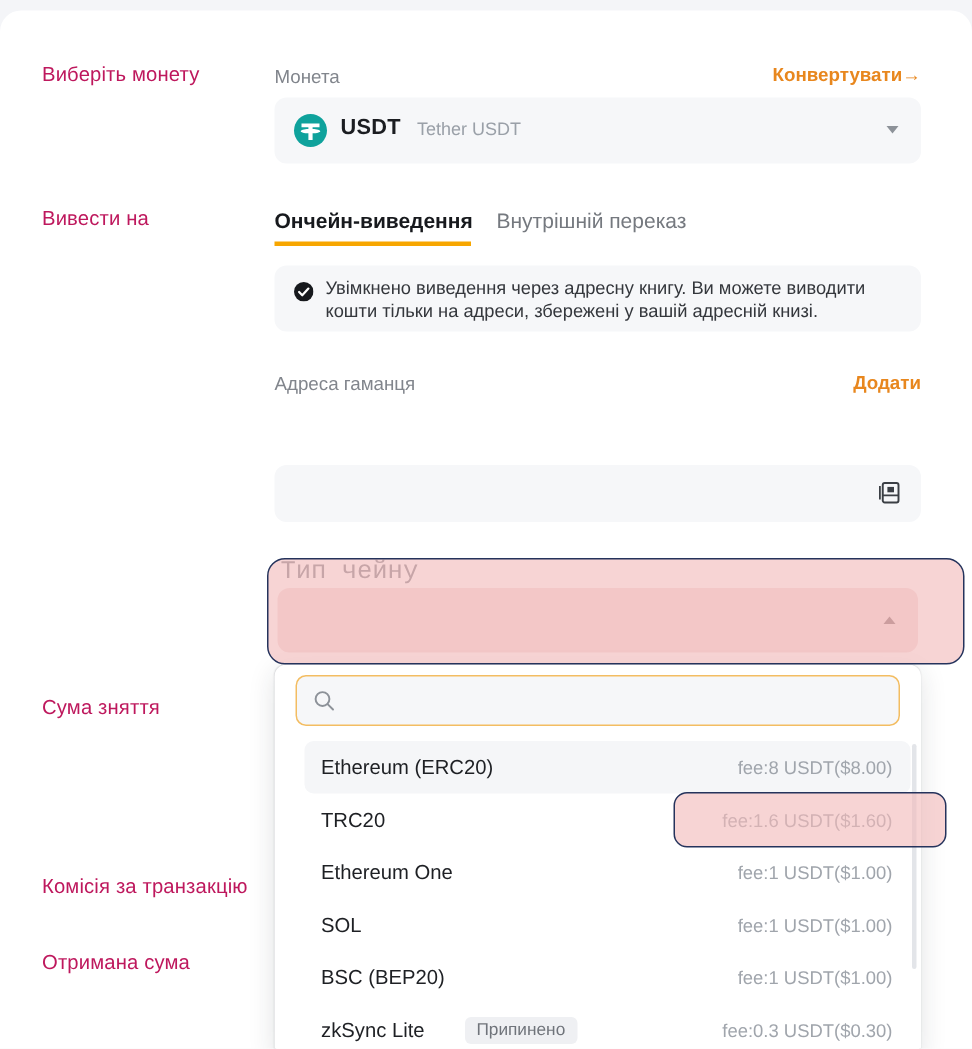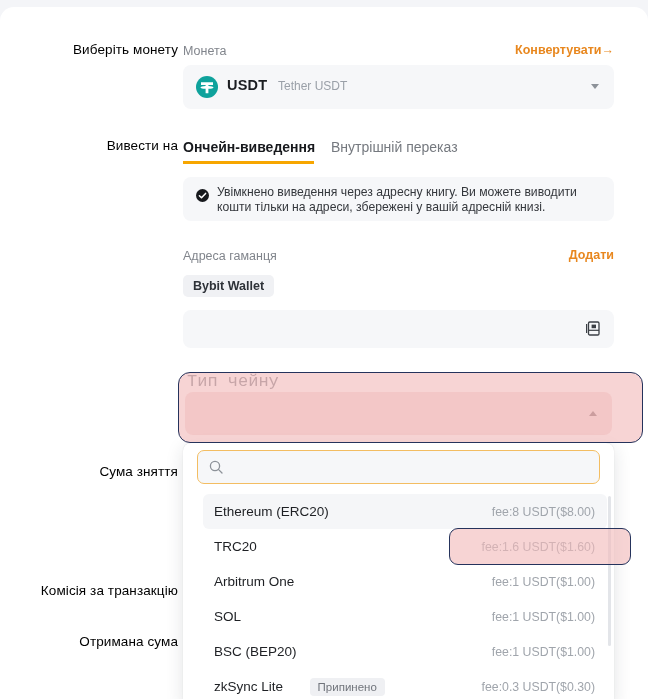--- a/index.html
+++ b/index.html
@@ -26,25 +26,24 @@
     border-top-left-radius: 14px;
     border-top-right-radius: 14px;
     overflow: hidden;
   }
 
   
   .side-label {
     position: absolute;
     left: 28px;
     width: 150px;
-    color: #000000;
+    color: #be185d;
     font-size: 13.5px;
     line-height: 17px;
     letter-spacing: .1px;
-    text-align: right;
   }
 
   
   .content {
     position: absolute;
     left: 183px;
     width: 431px;
   }
 
   .field-label {
@@ -378,21 +377,20 @@
       <svg width="13" height="13" viewBox="0 0 13 13" aria-hidden="true">
         <circle cx="6.5" cy="6.5" r="6.5" fill="#17191d"></circle>
         <path d="M3.4 6.7l2.1 2.1 4.1-4.4" stroke="#ffffff" stroke-width="1.5" fill="none" stroke-linecap="round" stroke-linejoin="round"></path>
       </svg>
     </div>
     <div id="notice-text">Увімкнено виведення через адресну книгу. Ви можете виводити кошти тільки на адреси, збережені у вашій адресній книзі.</div>
   </div>
 
   <div id="wallet-label" class="field-label">Адреса гаманця</div>
   <div id="wallet-add" class="link-orange">Додати</div>
-  <div id="wallet-chip">Bybit Wallet</div>
 
   <div id="wallet-input">
     <div id="addressbook-icon">
       <svg width="14" height="15" viewBox="0 0 14 15" aria-hidden="true">
         <rect x="2.5" y="1" width="10.5" height="13" rx="1.3" fill="none" stroke="#3b3f45" stroke-width="1.3"></rect>
         <rect x="5.6" y="3.6" width="4.4" height="3.6" fill="#3b3f45"></rect>
         <line x1="2.5" y1="9.3" x2="13" y2="9.3" stroke="#3b3f45" stroke-width="1.2"></line>
         <line x1="0.6" y1="3" x2="0.6" y2="12" stroke="#3b3f45" stroke-width="1.2"></line>
       </svg>
     </div>
@@ -418,21 +416,21 @@
 
     <div class="dd-row hover" style="top: 0px;">
           <div class="dd-name">Ethereum (ERC20)</div>
           <div class="dd-fee">fee:8  USDT($8.00)</div>
         </div>
         <div class="dd-row" style="top: 35px;">
           <div class="dd-name">TRC20</div>
           <div class="dd-fee">fee:1.6  USDT($1.60)</div>
         </div>
         <div class="dd-row" style="top: 70px;">
-          <div class="dd-name">Arbitrum One</div>
+          <div class="dd-name">Ethereum One</div>
           <div class="dd-fee">fee:1  USDT($1.00)</div>
         </div>
         <div class="dd-row" style="top: 105px;">
           <div class="dd-name">SOL</div>
           <div class="dd-fee">fee:1  USDT($1.00)</div>
         </div>
         <div class="dd-row" style="top: 140px;">
           <div class="dd-name">BSC (BEP20)</div>
           <div class="dd-fee">fee:1  USDT($1.00)</div>
         </div>

